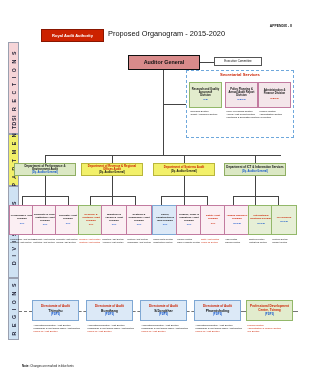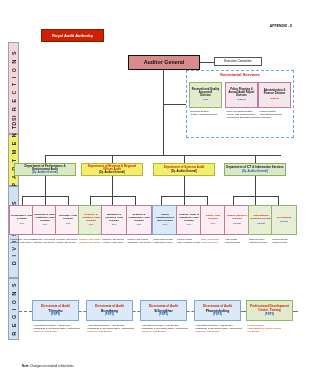--- a/index.html
+++ b/index.html
@@ -159,20 +159,21 @@
   <div class="band band-divisions">
     <span>D I V I S I O N S</span>
   </div>
   <div class="band band-regions">
     <span>R E G I O N S</span>
   </div>
 
   <div class="logo">
     <span>Royal Audit Authority</span>
   </div>
+  <div class="main-title">Proposed Organogram - 2015-2020</div>
   <div class="annex">APPENDIX - II</div>
 
   <div class="box ag">
     <div class="t">Auditor General</div>
   </div>
   <div class="box execom">
     <div class="t">Executive Committee</div>
   </div>
 
   <div class="ln hl" style="left:200px;top:62px;width:14px;"></div>

